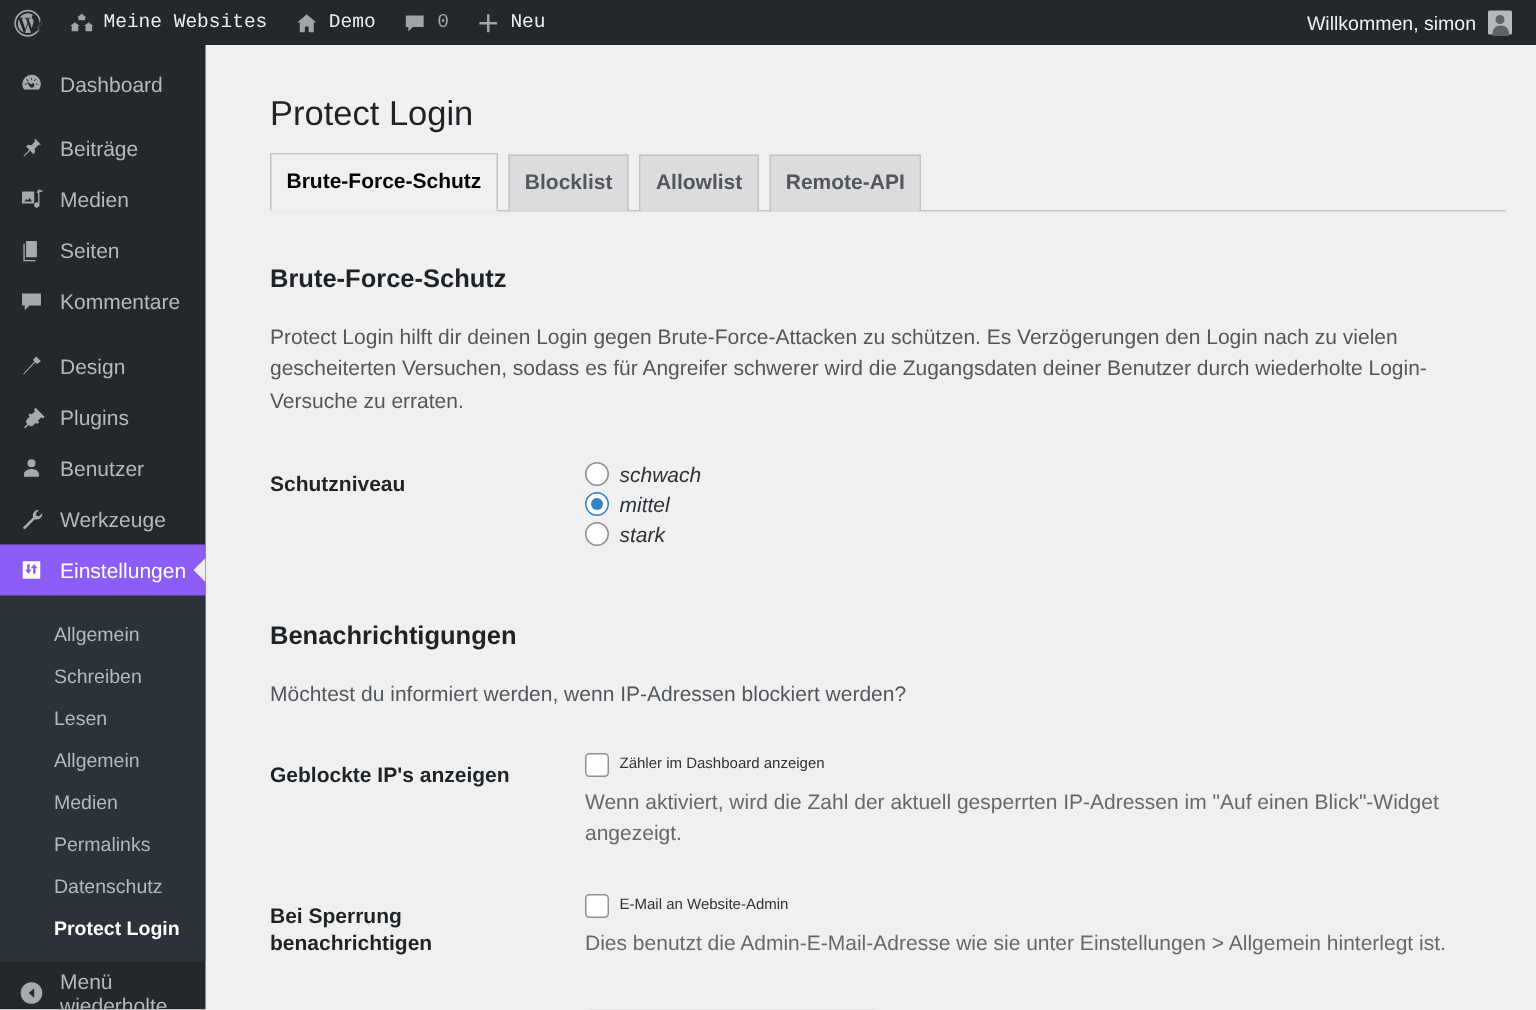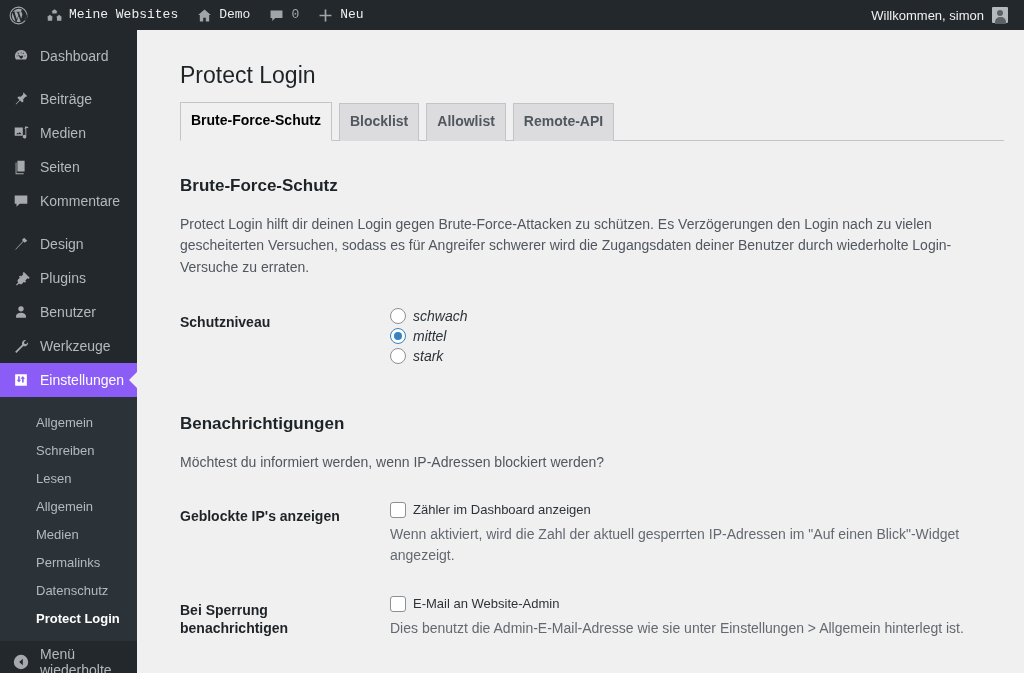--- a/index.html
+++ b/index.html
@@ -176,21 +176,21 @@
     background:#3582c4;
   }
   .radio-label { font-size: 14px; color: #2c3338; line-height:16px;font-style:italic; }
 
   .cb-row { display:flex; align-items:flex-start; gap:7px; }
   .wp-checkbox {
     width:16px; height:16px; border:1px solid #8c8f94;
     background:#fff; border-radius:3px; flex:0 0 16px;
     margin-top: 0px;
   }
-  .cb-label { font-size:13px; color:#2c3338; line-height:16px; }
+  .cb-label { font-size:10px; color:#2c3338; line-height:16px; }
   p.description {
     font-size: 14px; color: #646970; line-height: 1.5;
     margin: 6px 0 0 0; max-width: 600px; font-style: normal;
   }
   td.wide p.description { max-width: 610px; }
 
   input.regular-text {
     width: 196px; height: 30px;
     border: 1px solid #8c8f94; border-radius: 4px;
     background: #fff; color: #2c3338;

